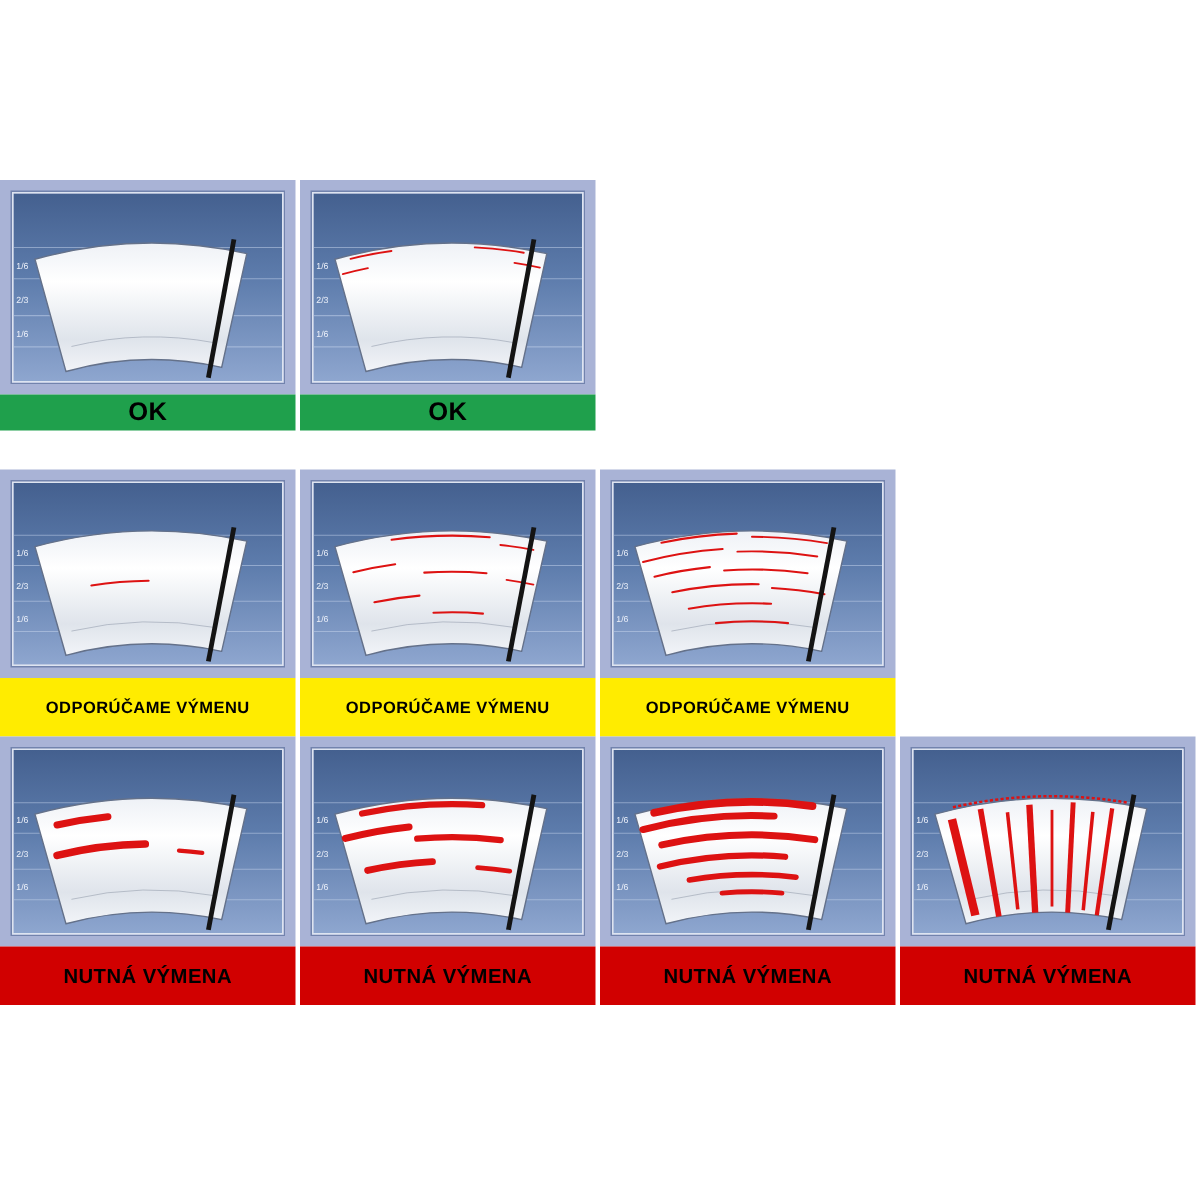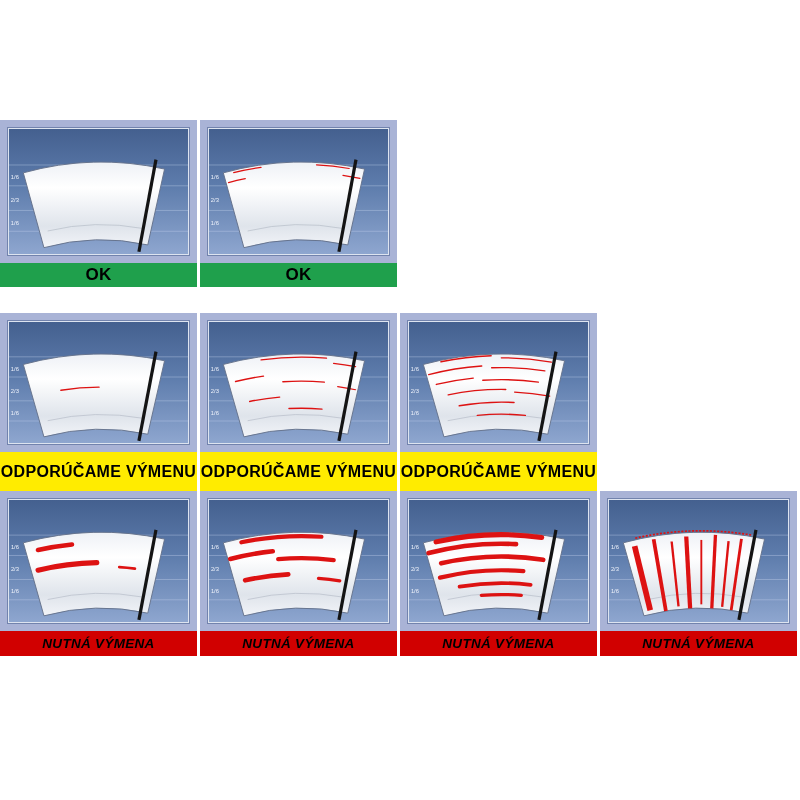--- a/index.html
+++ b/index.html
@@ -22,22 +22,22 @@
     border:1px solid #dde4f0;
     box-shadow:0 0 0 1px #7283ad;
     overflow:hidden;
   }
   .inner svg { display:block; width:100%; height:100%; }
   .bar {
     display:flex; align-items:center; justify-content:center;
     font-weight:bold; color:#000; letter-spacing:0.3px;
   }
   .bar.ok      { height:24px; font-size:17px; }
-  .bar.warn    { height:39px; font-size:16px; }
-  .bar.replace { height:25px; font-size:13.5px;font-style:italic; }
+  .bar.warn    { height:39px; font-size:11px; }
+  .bar.replace { height:39px; font-size:13.5px; }
 </style>
 </head>
 <body>
 
 <svg width="0" height="0" style="position:absolute" aria-hidden="true">
   <defs>
     <linearGradient id="fanGrad" x1="0" y1="0" x2="0" y2="1">
       <stop offset="0" stop-color="#eef1f6"></stop>
       <stop offset="0.3" stop-color="#ffffff"></stop>
       <stop offset="0.75" stop-color="#dfe4eb"></stop>

